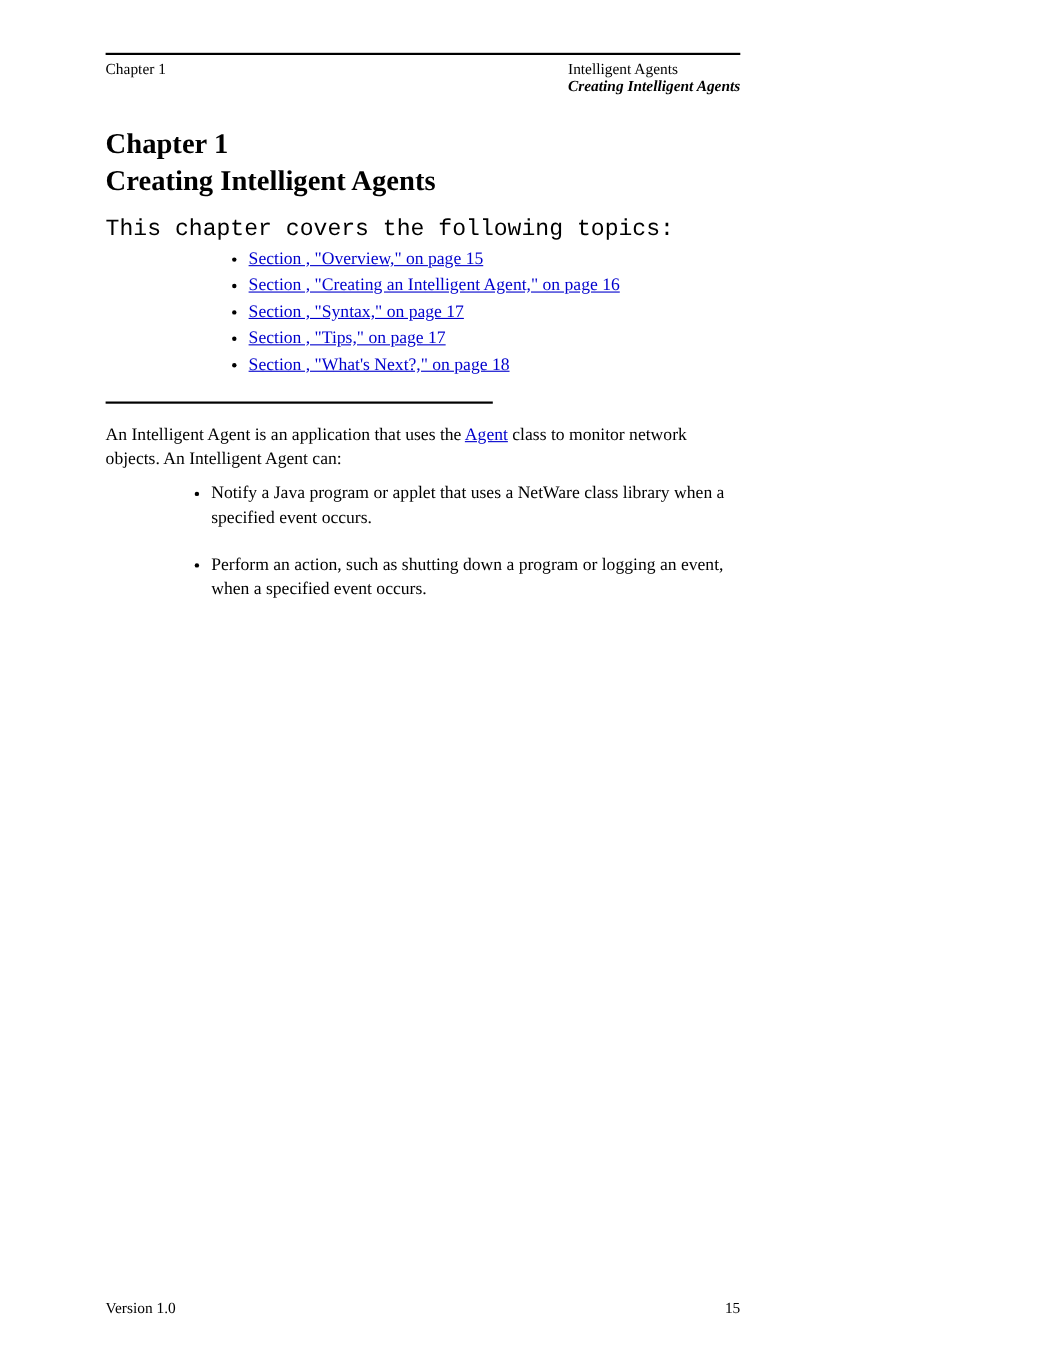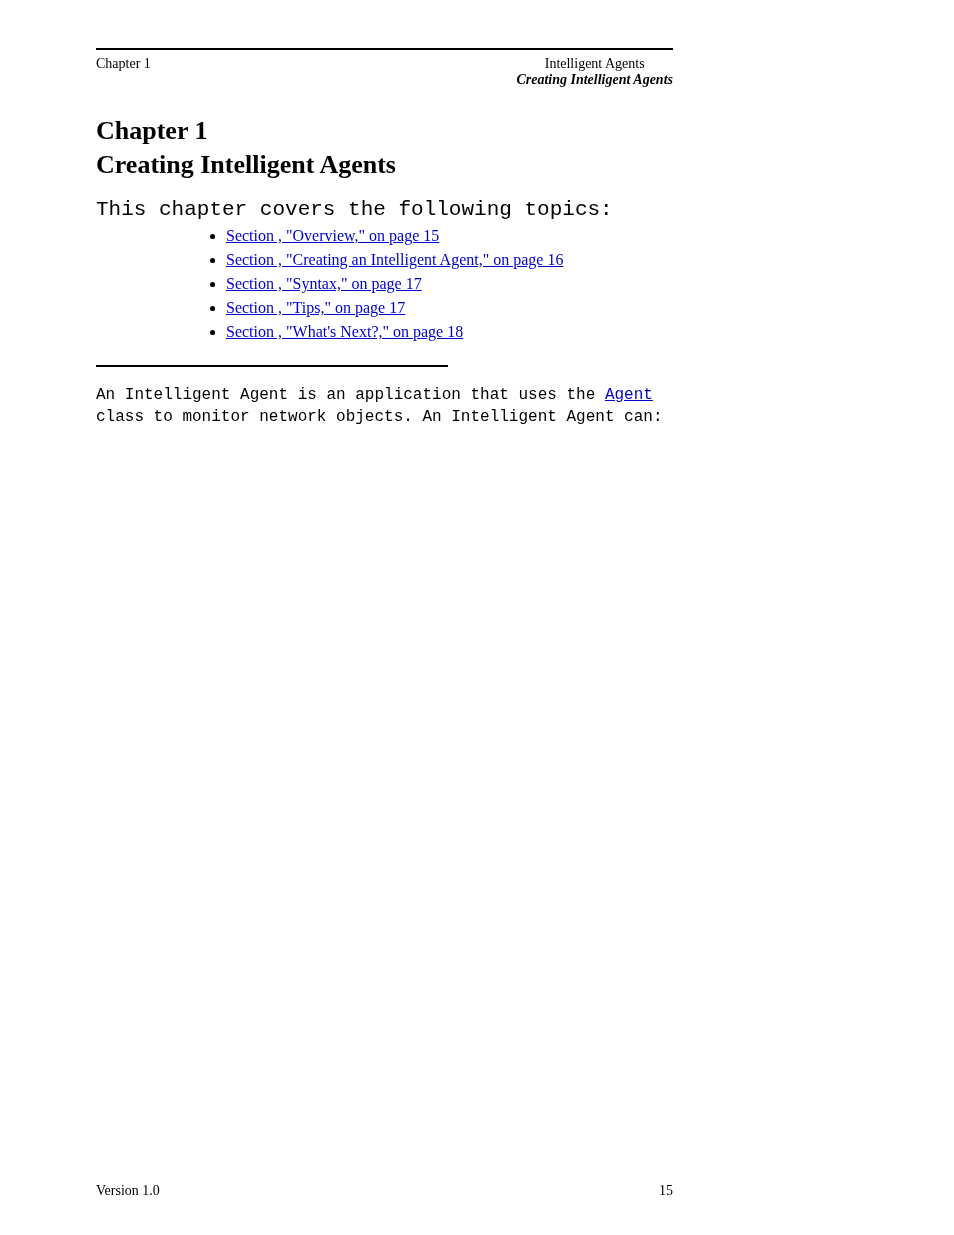--- a/index.html
+++ b/index.html
@@ -23,21 +23,21 @@
   }
   .header-row {
     display: flex;
     justify-content: space-between;
     align-items: baseline;
     margin-top: 6px;
     margin-bottom: 24px;
     font-size: 14px;
   }
   .header-right {
-    text-align: center;
+    text-align: left;
   }
   .header-title1 { font-weight: normal; }
   .header-title2 { font-weight: bold; font-style: italic; }
   h1.chapter-title {
     font-size: 26px;
     font-weight: bold;
     margin: 28px 0 4px 0;
   }
   .chapter-sub {
     font-size: 26px;
@@ -69,21 +69,20 @@
   .section-rule {
     border: none;
     border-top: 2px solid #000;
     width: 61%;
     margin: 0 0 18px 0;
   }
   .body-text {
     font-size: 16px;
     line-height: 1.35;
     margin: 0 0 10px 0;
-    font-family: Liberation Mono, monospace;
   }
   ul.body-list {
     margin: 6px 0 0 0;
     padding-left: 96px;
     font-size: 16px;
     line-height: 1.35;
   }
   ul.body-list li {
     margin-bottom: 22px;
   }
@@ -124,19 +123,23 @@
     <li><a href="#" class="link">Section , "Tips," on page 17</a></li>
     <li><a href="#" class="link">Section , "What's Next?," on page 18</a></li>
   </ul>
 
   <hr class="section-rule">
 
   <p class="body-text">
     <span>An Intelligent Agent is an application that uses the </span><a href="#" class="link">Agent</a><span> class to monitor network objects. An Intelligent Agent can:</span>
   </p>
 
+  <ul class="body-list">
+    <li>Notify a Java program or applet that uses a NetWare class library when a specified event occurs.</li>
+    <li>Perform an action, such as shutting down a program or logging an event, when a specified event occurs.</li>
+  </ul>
 
   <div class="footer">
     <span>Version 1.0</span>
     <span>15</span>
   </div>
 
 </div>
 
 </body></html>

